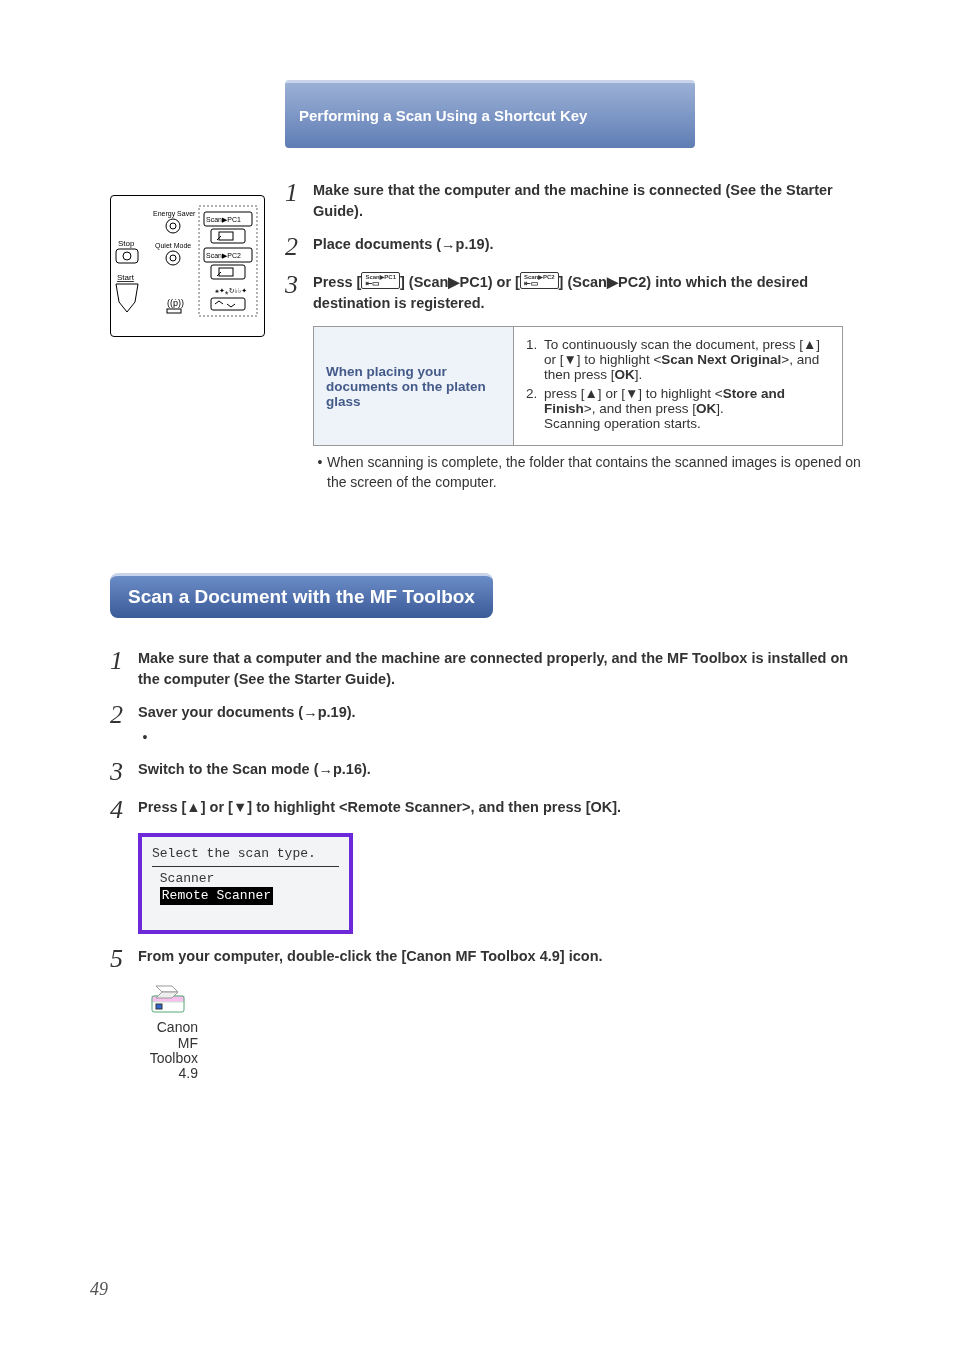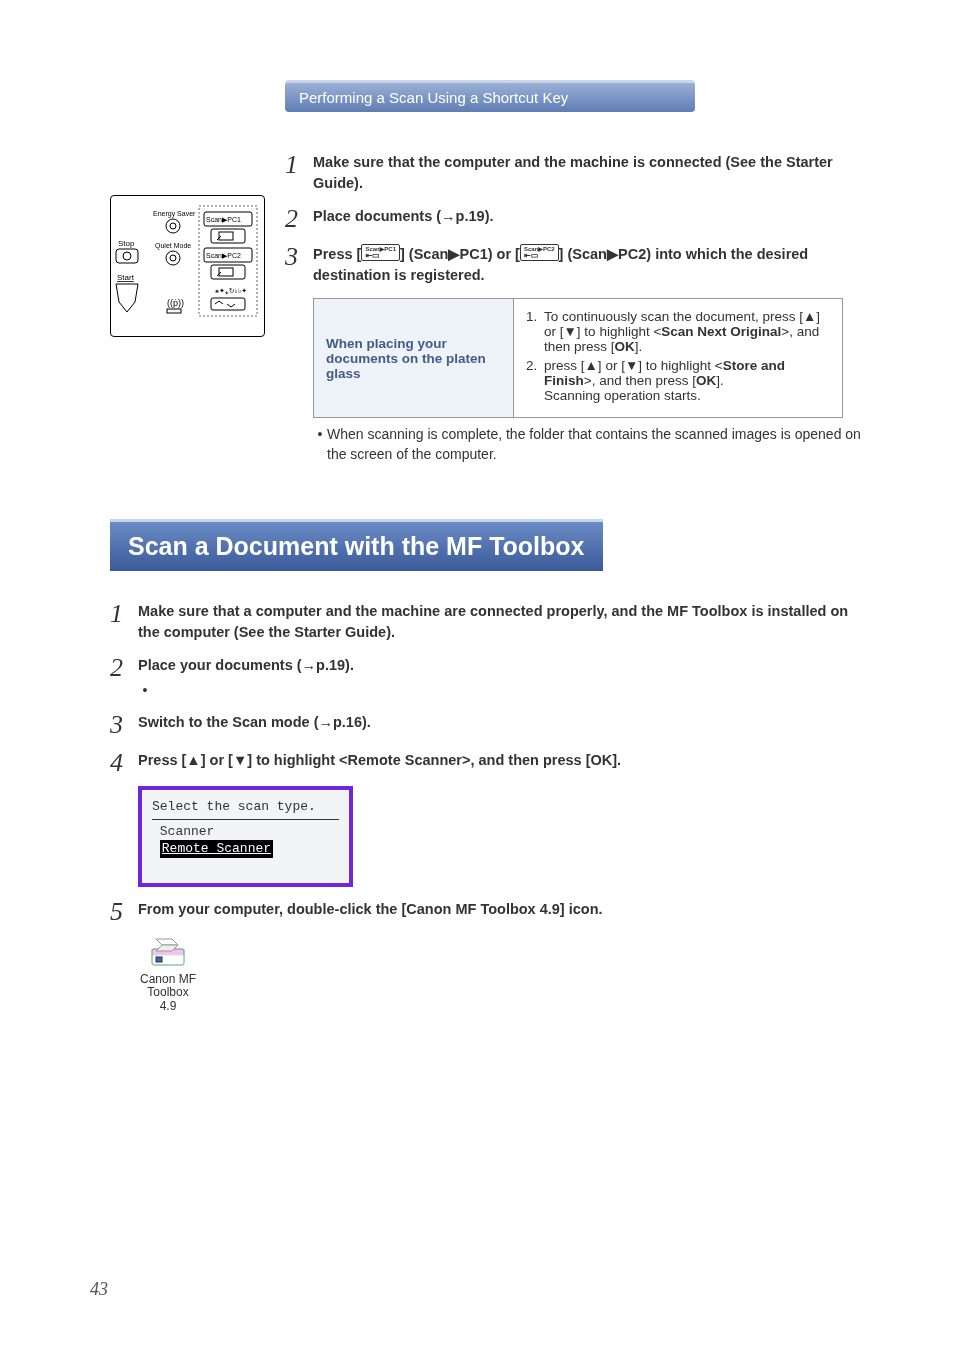--- a/index.html
+++ b/index.html
@@ -27,27 +27,27 @@
     border-radius: 4px;
     background: #fff;
   }
   .left-col svg { display:block; }
   .content {
     margin-left: 175px;
   }
   .section-title-bar {
     background: linear-gradient(to bottom, #9bb0d6, #5f7db4);
     color: #fff;
-    font-weight: normal;
+    font-weight: bold;
     font-size: 15px;
-    padding: 6px 14px;
+    padding: 24px 14px;
     border-radius: 4px;
     display: inline-block;
     width: 410px;
-    margin-bottom: 28px;
+    margin-bottom: 20px;
     border-top: 3px solid #c7d4ea;
   }
   .step {
     display: flex;
     margin: 12px 0 8px 0;
   }
   .step-num {
     font-family: "Times New Roman", serif;
     font-style: italic;
     font-size: 26px;
@@ -99,25 +99,25 @@
   }
   .after-table {
     margin-left: 28px;
     font-size: 14px;
     line-height: 1.45;
   }
   .big-heading {
     background: linear-gradient(to bottom, #6a8cc6, #3b5a98);
     color: #fff;
     font-weight: bold;
-    font-size: 25px;
+    font-size: 19px;
     padding: 10px 18px;
-    border-radius: 0;
+    border-radius: 8px;
     display: inline-block;
-    margin: 54px 0 18px 0;
+    margin: 80px 0 18px 0;
     border-top: 3px solid #c7d4ea;
   }
   .intro {
     font-size: 14.5px;
     line-height: 1.5;
     margin-bottom: 18px;
   }
   .lcd {
     margin: 10px 0 10px 28px;
     border: 4px solid #6d28d9;
@@ -130,27 +130,26 @@
   }
   .lcd .hr {
     border-top: 1px solid #333;
     margin: 3px 0;
   }
   .lcd .hl {
     background: #000;
     color: #fff;
     display: inline-block;
     padding: 0 2px;
-    text-decoration: underline;
   }
   .icon-box {
     margin: 10px 0 0 28px;
     width: 60px;
-    text-align: center;
-    font-size: 12px;
+    text-align: right;
+    font-size: 14px;
     line-height: 1.1;
   }
   .icon-box .ic {
     width: 40px;
     height: 36px;
     margin: 0 auto 2px auto;
     position: relative;
   }
   .page-num {
     position: absolute;
@@ -277,21 +276,21 @@
     <div style="margin-left:-175px">
 
       <div class="step">
         <div class="step-num">1</div>
         <div class="step-body"><span class="main">Make sure that a computer and the machine are connected properly, and the MF Toolbox is installed on the computer (See the Starter Guide).</span></div>
       </div>
 
       <div class="step">
         <div class="step-num">2</div>
         <div class="step-body">
-          <span class="main">Place your documents (→p.19).</span>
+          <span class="main">Saver your documents (→p.19).</span>
           <div class="bullet sub">
               <span class="dot">•</span>
             </div>
         </div>
       </div>
 
       <div class="step">
         <div class="step-num">3</div>
         <div class="step-body"><span class="main">Switch to the Scan mode (→p.16).</span></div>
       </div>
@@ -324,14 +323,14 @@
             <path d="M14 10 L30 10 L24 16 L8 16 Z" fill="#eee" stroke="#999"></path>
           </svg>
         </div>
         <div>Canon MF</div>
         <div>Toolbox 4.9</div>
       </div>
 
     </div>
   </div>
 
-  <div class="page-num">43</div>
+  <div class="page-num">49</div>
 </div>
 
 </body></html>

